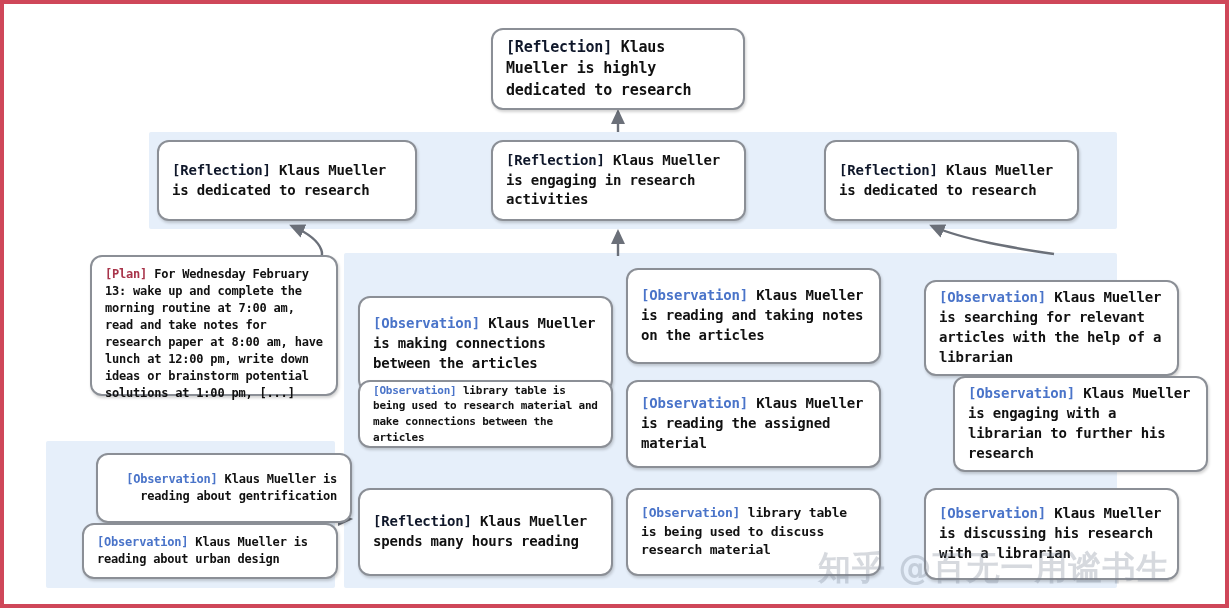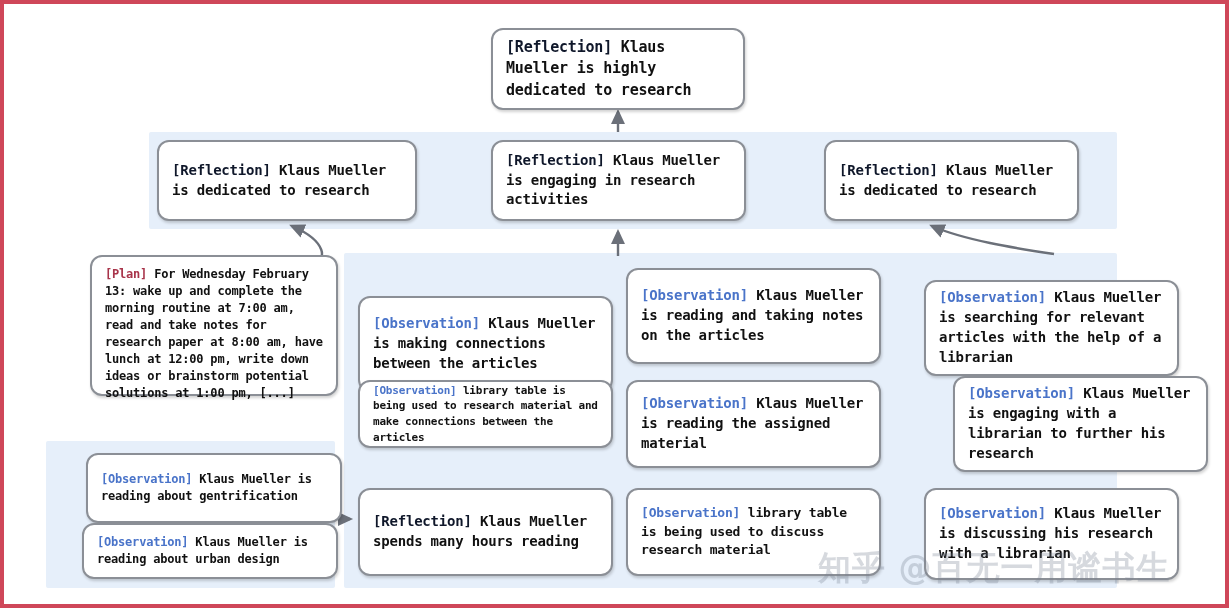--- a/index.html
+++ b/index.html
@@ -120,21 +120,21 @@
   </div>
 
   <div class="node fs14" style="left:820px; top:136px; width:255px; height:81px;">
     <div class="inner"><span class="tag tag-reflection">[Reflection]</span><span> Klaus Mueller is dedicated to research</span></div>
   </div>
 
   <div class="node fs12" style="left:66px; top:251px; width:248px; height:141px; align-items:flex-start; padding-top:9px;">
     <div class="inner"><span class="tag tag-plan">[Plan]</span><span> For Wednesday February 13: wake up and complete the morning routine at 7:00 am, read and take notes for research paper at 8:00 am, have lunch at 12:00 pm, write down ideas or brainstorm potential solutions at 1:00 pm, [...]</span></div>
   </div>
 
-  <div class="node fs12" style="left:62px; top:449px; width:256px; height:70px;">
+  <div class="node fs12" style="left:72px; top:449px; width:256px; height:70px;text-align:right;">
     <div class="inner"><span class="tag tag-observation">[Observation]</span><span> Klaus Mueller is reading about gentrification</span></div>
   </div>
 
   <div class="node fs12" style="left:58px; top:519px; width:256px; height:56px;">
     <div class="inner"><span class="tag tag-observation">[Observation]</span><span> Klaus Mueller is reading about urban design</span></div>
   </div>
 
   <div class="node fs14" style="left:354px; top:264px; width:255px; height:96px;margin-top:28px;">
     <div class="inner"><span class="tag tag-observation">[Observation]</span><span> Klaus Mueller is making connections between the articles</span></div>
   </div>

